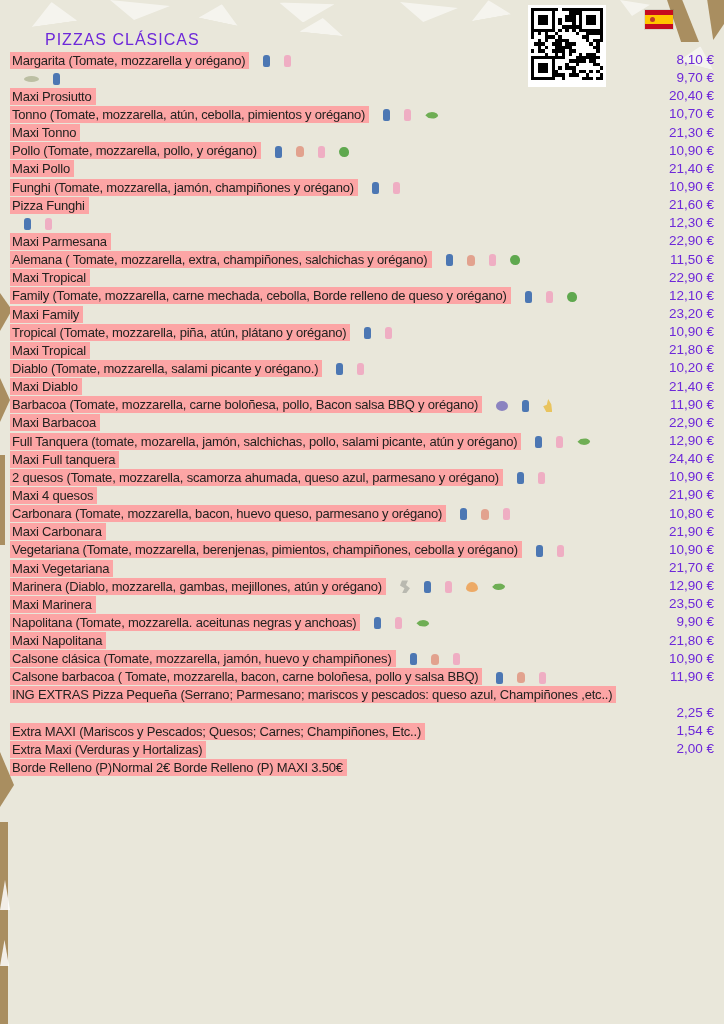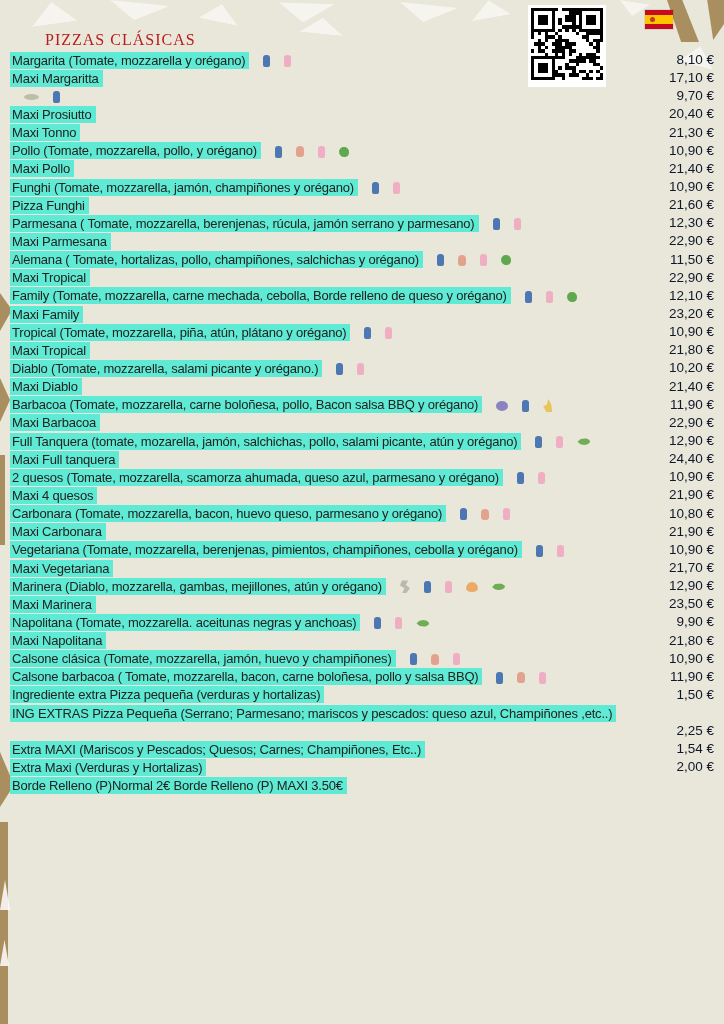--- a/index.html
+++ b/index.html
@@ -11,39 +11,39 @@
   }
   
   .deco{position:absolute;background:rgba(255,255,255,0.55);pointer-events:none;}
   .tri{clip-path:polygon(50% 0,100% 100%,0 100%);}
   .tri2{clip-path:polygon(0 0,100% 30%,40% 100%);}
   
   .tan{position:absolute;background:#a98e60;pointer-events:none;}
   
   .section-title{
     position:absolute;left:45px;top:31px;
-    font-size:16px;letter-spacing:1px;color:#b91c1c;font-weight:400;font-family:Liberation Serif, serif;
+    font-size:16px;letter-spacing:1px;color:#6d28d9;font-weight:400;
   }
   
   .menu{
     position:absolute;left:10px;top:51px;width:704px;
   }
   .row{
     position:relative;height:18.15px;display:flex;align-items:center;
     white-space:nowrap;
   }
   .lbl{
-    display:inline-block;background:#5eead4;color:#23221f;
+    display:inline-block;background:#fca5a5;color:#23221f;
     font-size:13px;letter-spacing:-0.2px;line-height:15px;
     padding:1px 4px 1px 2px;
   }
   .lbl:empty{display:none;}
   .price{
     position:absolute;right:0;top:1px;
-    font-size:13.5px;color:#0f172a;letter-spacing:0;
+    font-size:13.5px;color:#6d28d9;letter-spacing:0;
   }
   
   .ic{display:inline-block;margin-left:14px;vertical-align:middle;}
   .ic-bottle-blue   {width:7px;height:12px;border-radius:3px 3px 2px 2px;background:#4c77b3;}
   .ic-bottle-pink   {width:7px;height:12px;border-radius:3px 3px 2px 2px;background:#efaec3;}
   .ic-bottle-peach  {width:8px;height:11px;border-radius:4px 4px 3px 3px;background:#e2a28e;}
   .ic-fish-green    {width:13px;height:7px;border-radius:50%;background:#6fae54;
                      clip-path:polygon(0 50%,25% 10%,70% 0,100% 30%,100% 70%,70% 100%,25% 90%);}
   .ic-sprout-green  {width:10px;height:10px;border-radius:50% 50% 45% 55%;background:#5fa84e;}
   .ic-leaf-gray     {width:15px;height:6px;border-radius:50%;background:#bcbfa3;}
@@ -339,37 +339,37 @@
 
 <div class="section-title">PIZZAS CLÁSICAS</div>
 
 <div class="menu" id="menu-list">
   <div class="row">
     <span class="lbl">Margarita (Tomate, mozzarella y orégano)</span>
     <span class="icons"><span class="ic ic-bottle-blue"></span><span class="ic ic-bottle-pink"></span></span>
     <span class="price">8,10 €</span>
   </div>
 
-  <div class="row">
-    <span class="lbl">Maxi Margaritta</span>
-    <span class="icons"></span>
-    <span class="price">17,10 €</span>
-  </div>
 
   <div class="row">
     <span class="icons"><span class="ic ic-leaf-gray"></span><span class="ic ic-bottle-blue"></span></span>
     <span class="price">9,70 €</span>
   </div>
 
   <div class="row">
     <span class="lbl">Maxi Prosiutto</span>
     <span class="icons"></span>
     <span class="price">20,40 €</span>
   </div>
 
+  <div class="row">
+    <span class="lbl">Tonno (Tomate, mozzarella, atún, cebolla, pimientos y orégano)</span>
+    <span class="icons"><span class="ic ic-bottle-blue"></span><span class="ic ic-bottle-pink"></span><span class="ic ic-fish-green"></span></span>
+    <span class="price">10,70 €</span>
+  </div>
 
   <div class="row">
     <span class="lbl">Maxi Tonno</span>
     <span class="icons"></span>
     <span class="price">21,30 €</span>
   </div>
 
   <div class="row">
     <span class="lbl">Pollo (Tomate, mozzarella, pollo, y orégano)</span>
     <span class="icons"><span class="ic ic-bottle-blue"></span><span class="ic ic-bottle-peach"></span><span class="ic ic-bottle-pink"></span><span class="ic ic-sprout-green"></span></span>
@@ -388,33 +388,32 @@
     <span class="price">10,90 €</span>
   </div>
 
   <div class="row">
     <span class="lbl">Pizza Funghi</span>
     <span class="icons"></span>
     <span class="price">21,60 €</span>
   </div>
 
   <div class="row">
-    <span class="lbl">Parmesana ( Tomate, mozzarella, berenjenas, rúcula, jamón serrano y parmesano)</span>
     <span class="icons"><span class="ic ic-bottle-blue"></span><span class="ic ic-bottle-pink"></span></span>
     <span class="price">12,30 €</span>
   </div>
 
   <div class="row">
     <span class="lbl">Maxi Parmesana</span>
     <span class="icons"></span>
     <span class="price">22,90 €</span>
   </div>
 
   <div class="row">
-    <span class="lbl">Alemana ( Tomate, hortalizas, pollo, champiñones, salchichas y orégano)</span>
+    <span class="lbl">Alemana ( Tomate, mozzarella, extra, champiñones, salchichas y orégano)</span>
     <span class="icons"><span class="ic ic-bottle-blue"></span><span class="ic ic-bottle-peach"></span><span class="ic ic-bottle-pink"></span><span class="ic ic-sprout-green"></span></span>
     <span class="price">11,50 €</span>
   </div>
 
   <div class="row">
     <span class="lbl">Maxi Tropical</span>
     <span class="icons"></span>
     <span class="price">22,90 €</span>
   </div>
 
@@ -543,25 +542,20 @@
     <span class="icons"><span class="ic ic-bottle-blue"></span><span class="ic ic-bottle-peach"></span><span class="ic ic-bottle-pink"></span></span>
     <span class="price">10,90 €</span>
   </div>
 
   <div class="row">
     <span class="lbl">Calsone barbacoa ( Tomate, mozzarella, bacon, carne boloñesa, pollo y salsa BBQ)</span>
     <span class="icons"><span class="ic ic-bottle-blue"></span><span class="ic ic-bottle-peach"></span><span class="ic ic-bottle-pink"></span></span>
     <span class="price">11,90 €</span>
   </div>
 
-  <div class="row">
-    <span class="lbl">Ingrediente extra Pizza pequeña (verduras y hortalizas)</span>
-    <span class="icons"></span>
-    <span class="price">1,50 €</span>
-  </div>
 
   <div class="row">
     <span class="lbl">ING EXTRAS Pizza Pequeña (Serrano; Parmesano; mariscos y pescados: queso azul, Champiñones ,etc..)</span>
     <span class="icons"></span>
     <span class="price"></span>
   </div>
 
   <div class="row">
 
     <span class="icons"></span>

